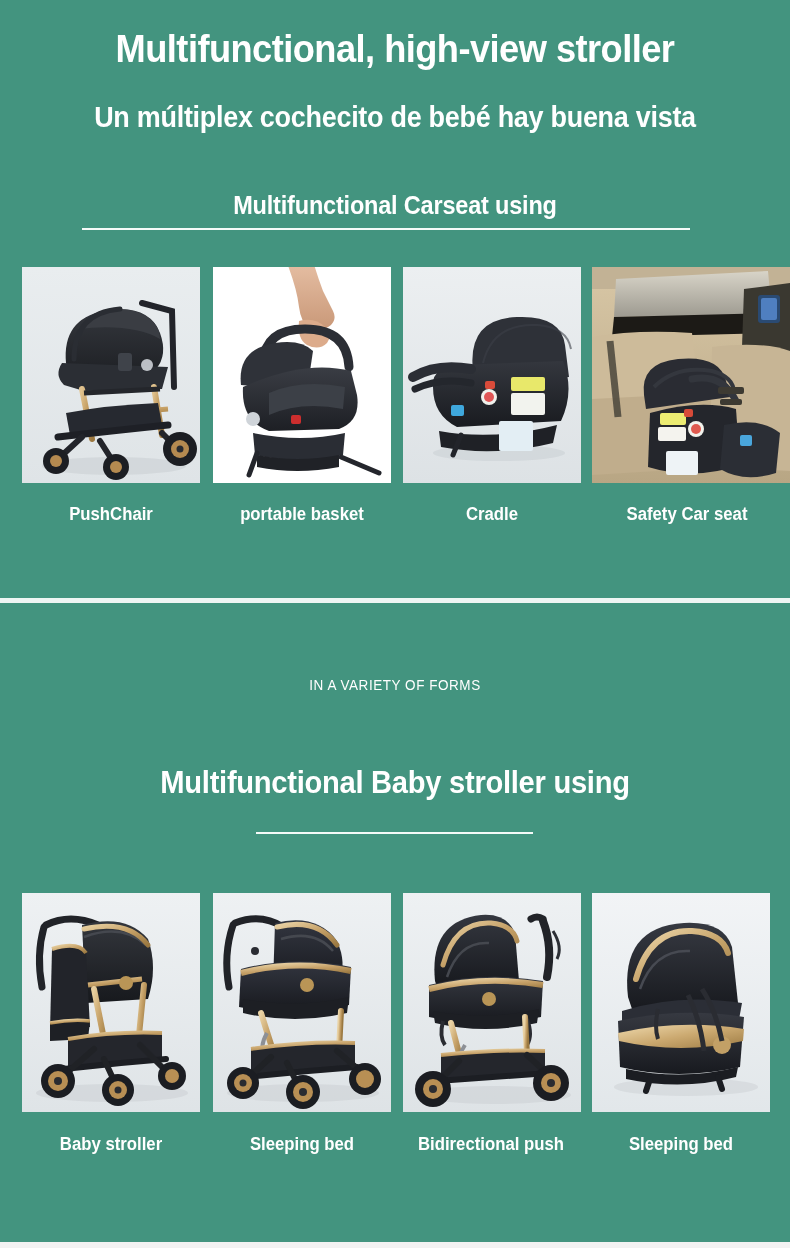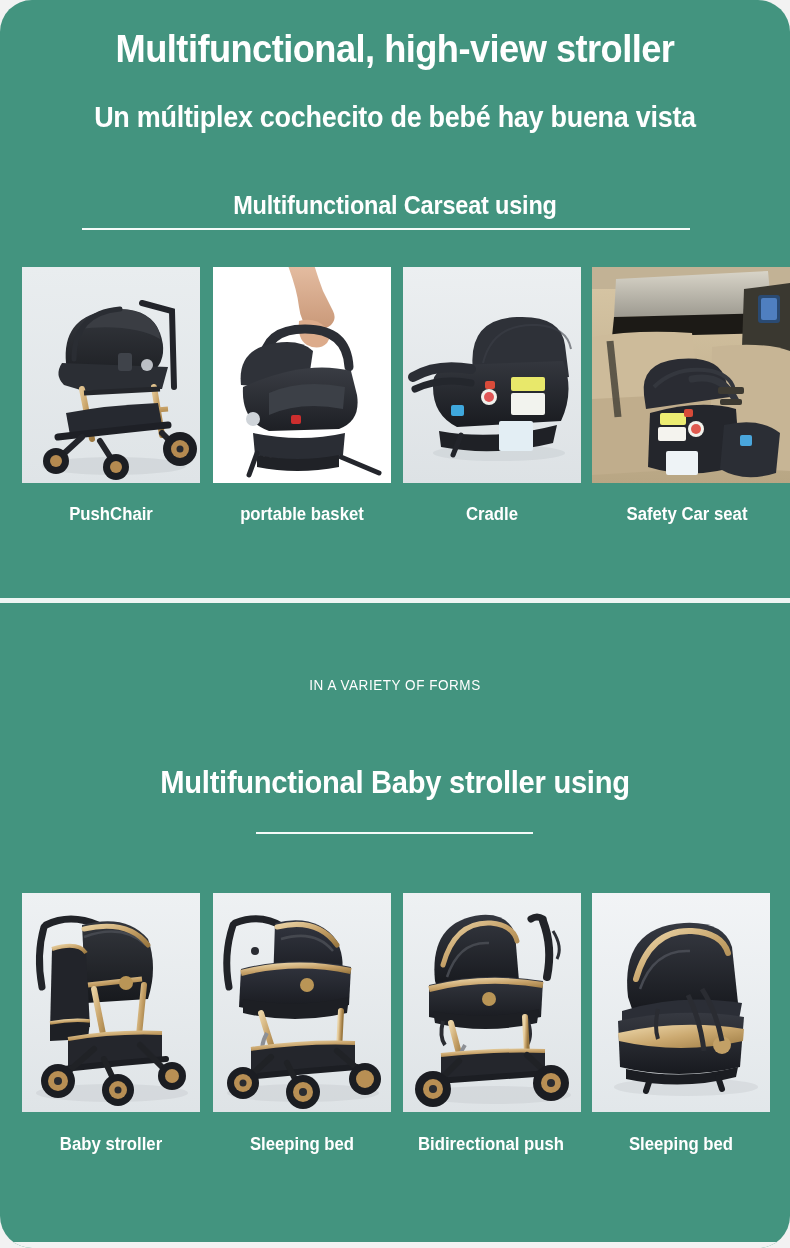--- a/index.html
+++ b/index.html
@@ -4,21 +4,20 @@
 <style>
   * { margin:0; padding:0; box-sizing:border-box; }
   html, body { background:#f2f2f2; }
   body { font-family:"Liberation Sans", sans-serif; }
 
   .page {
     position:relative;
     width:790px; height:1248px;
     background:#43947f;
     overflow:hidden;
-    border-radius:32px;
   }
 
   
   .title {
     position:absolute; left:0; right:0; top:26px;
     text-align:center;
     color:#ffffff;
     font-size:39px;
     font-weight:bold;
     letter-spacing:-0.6px;

